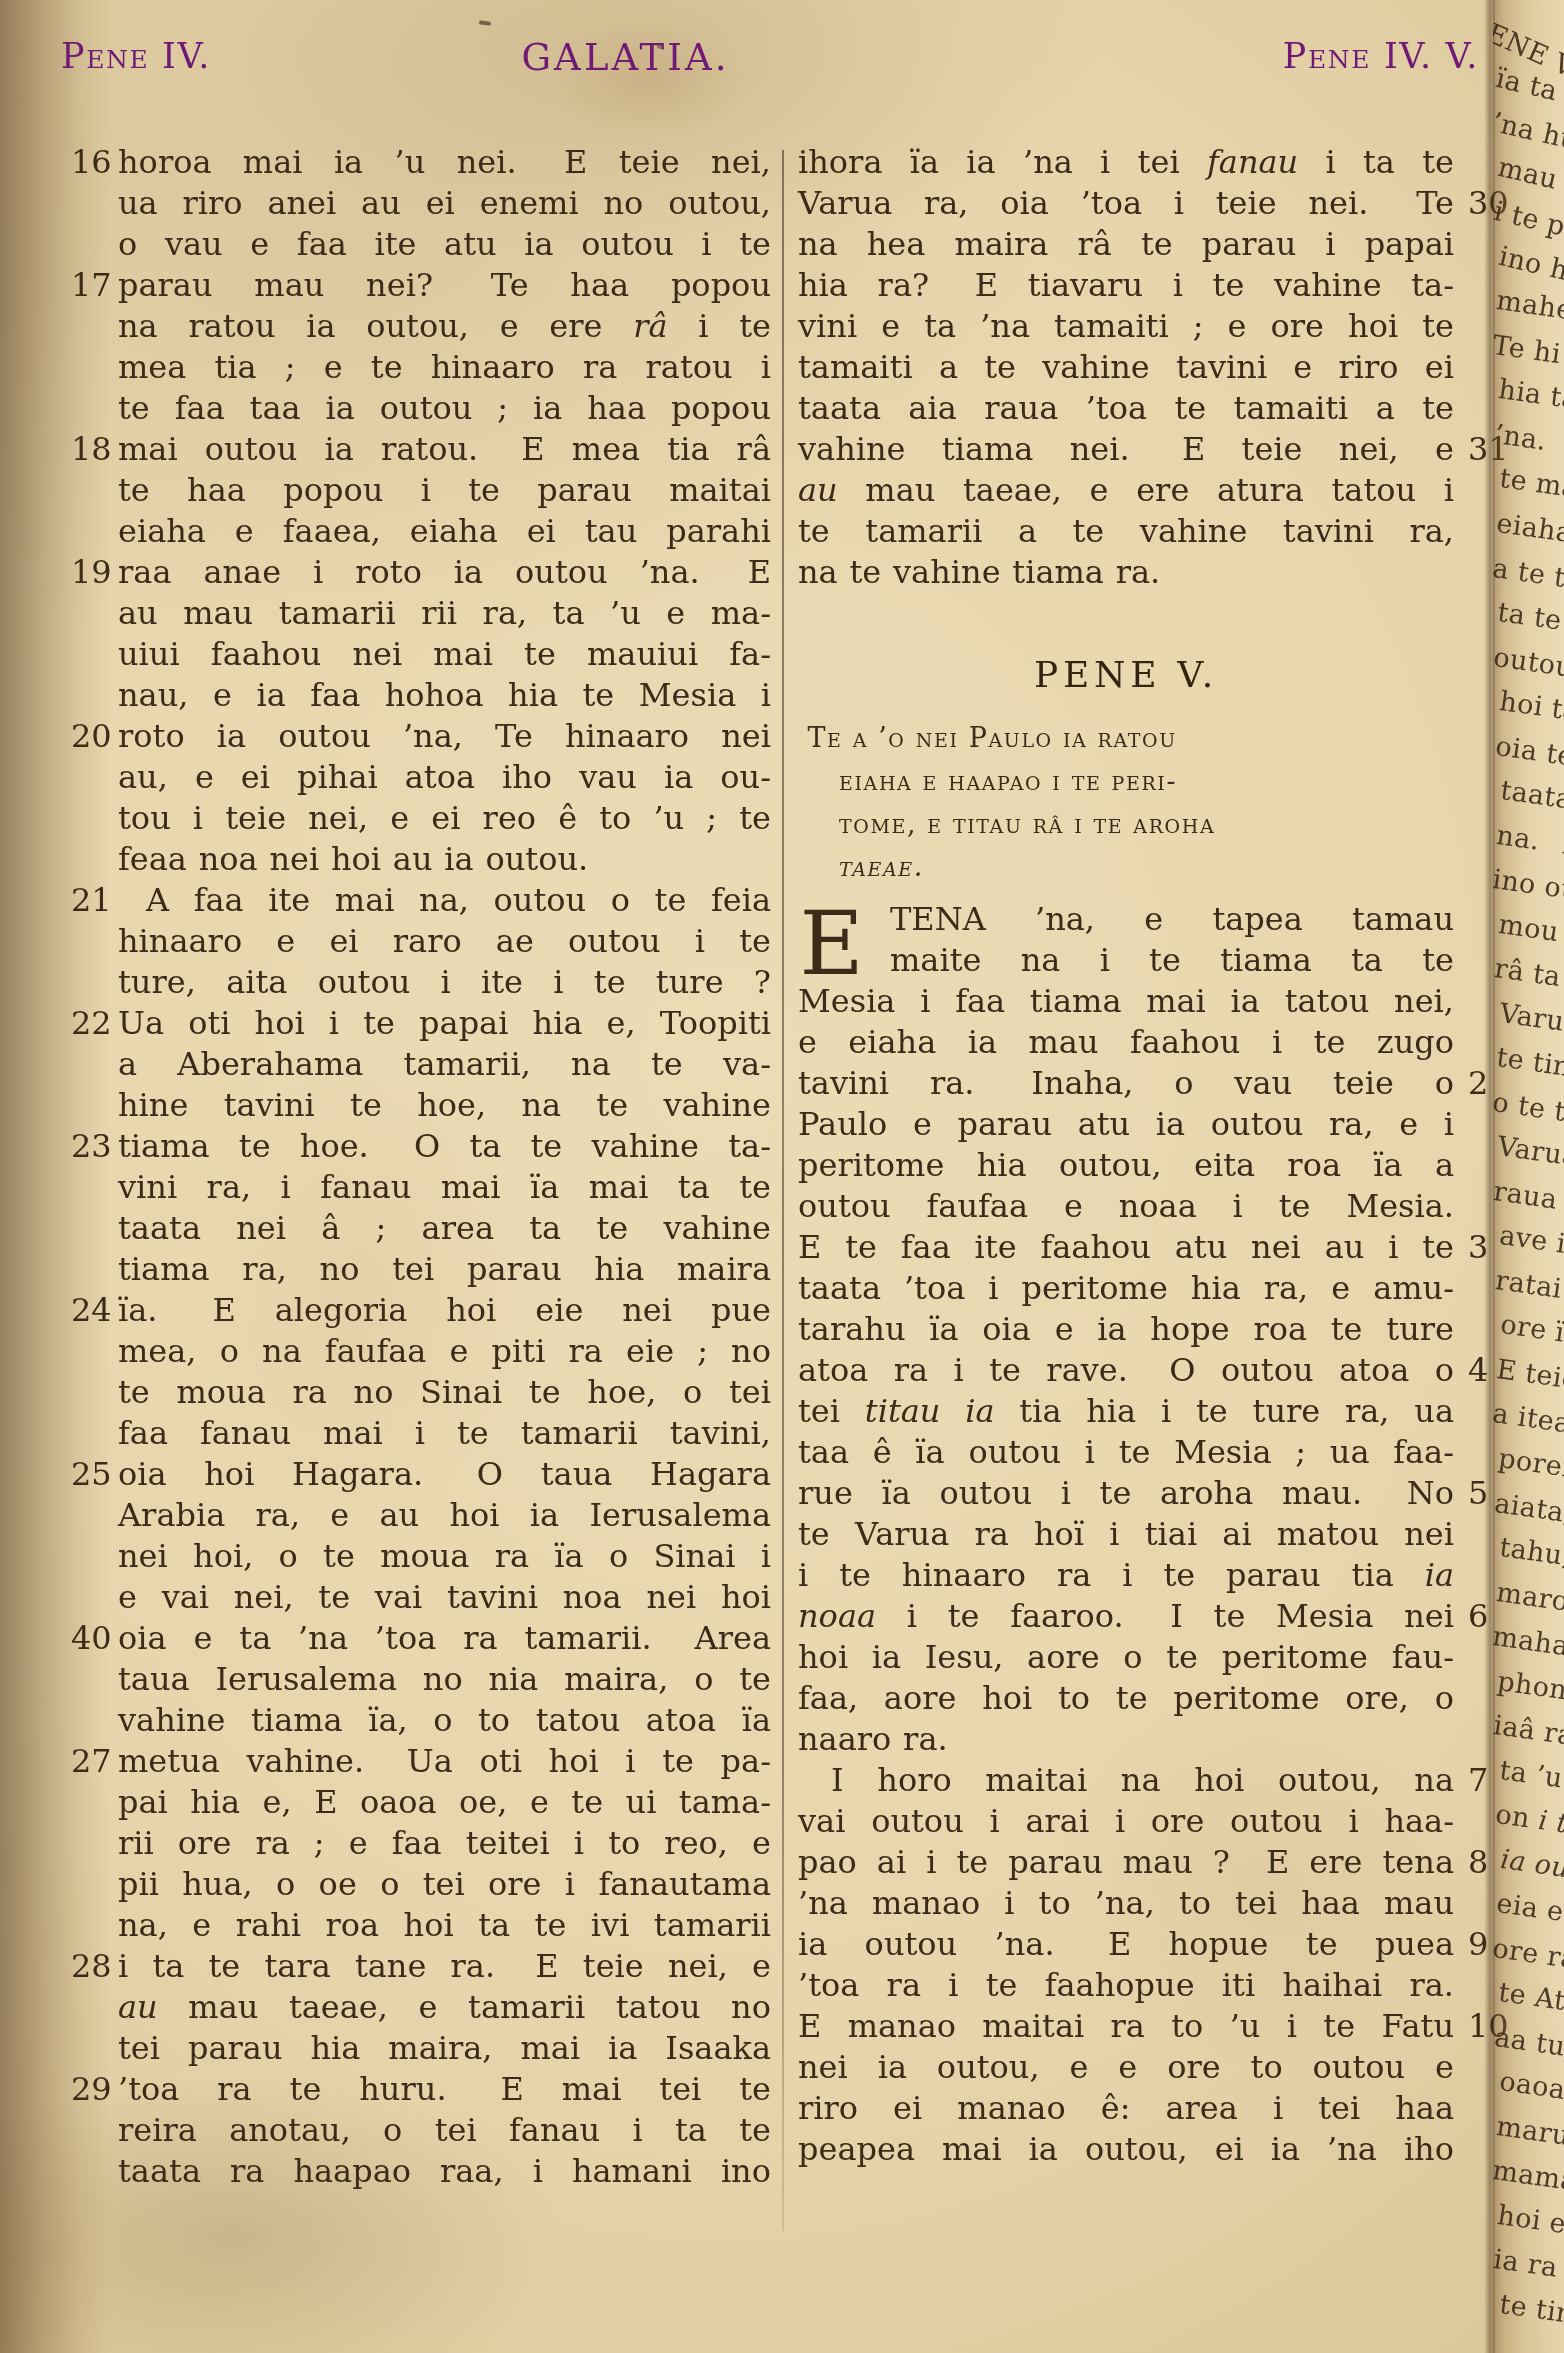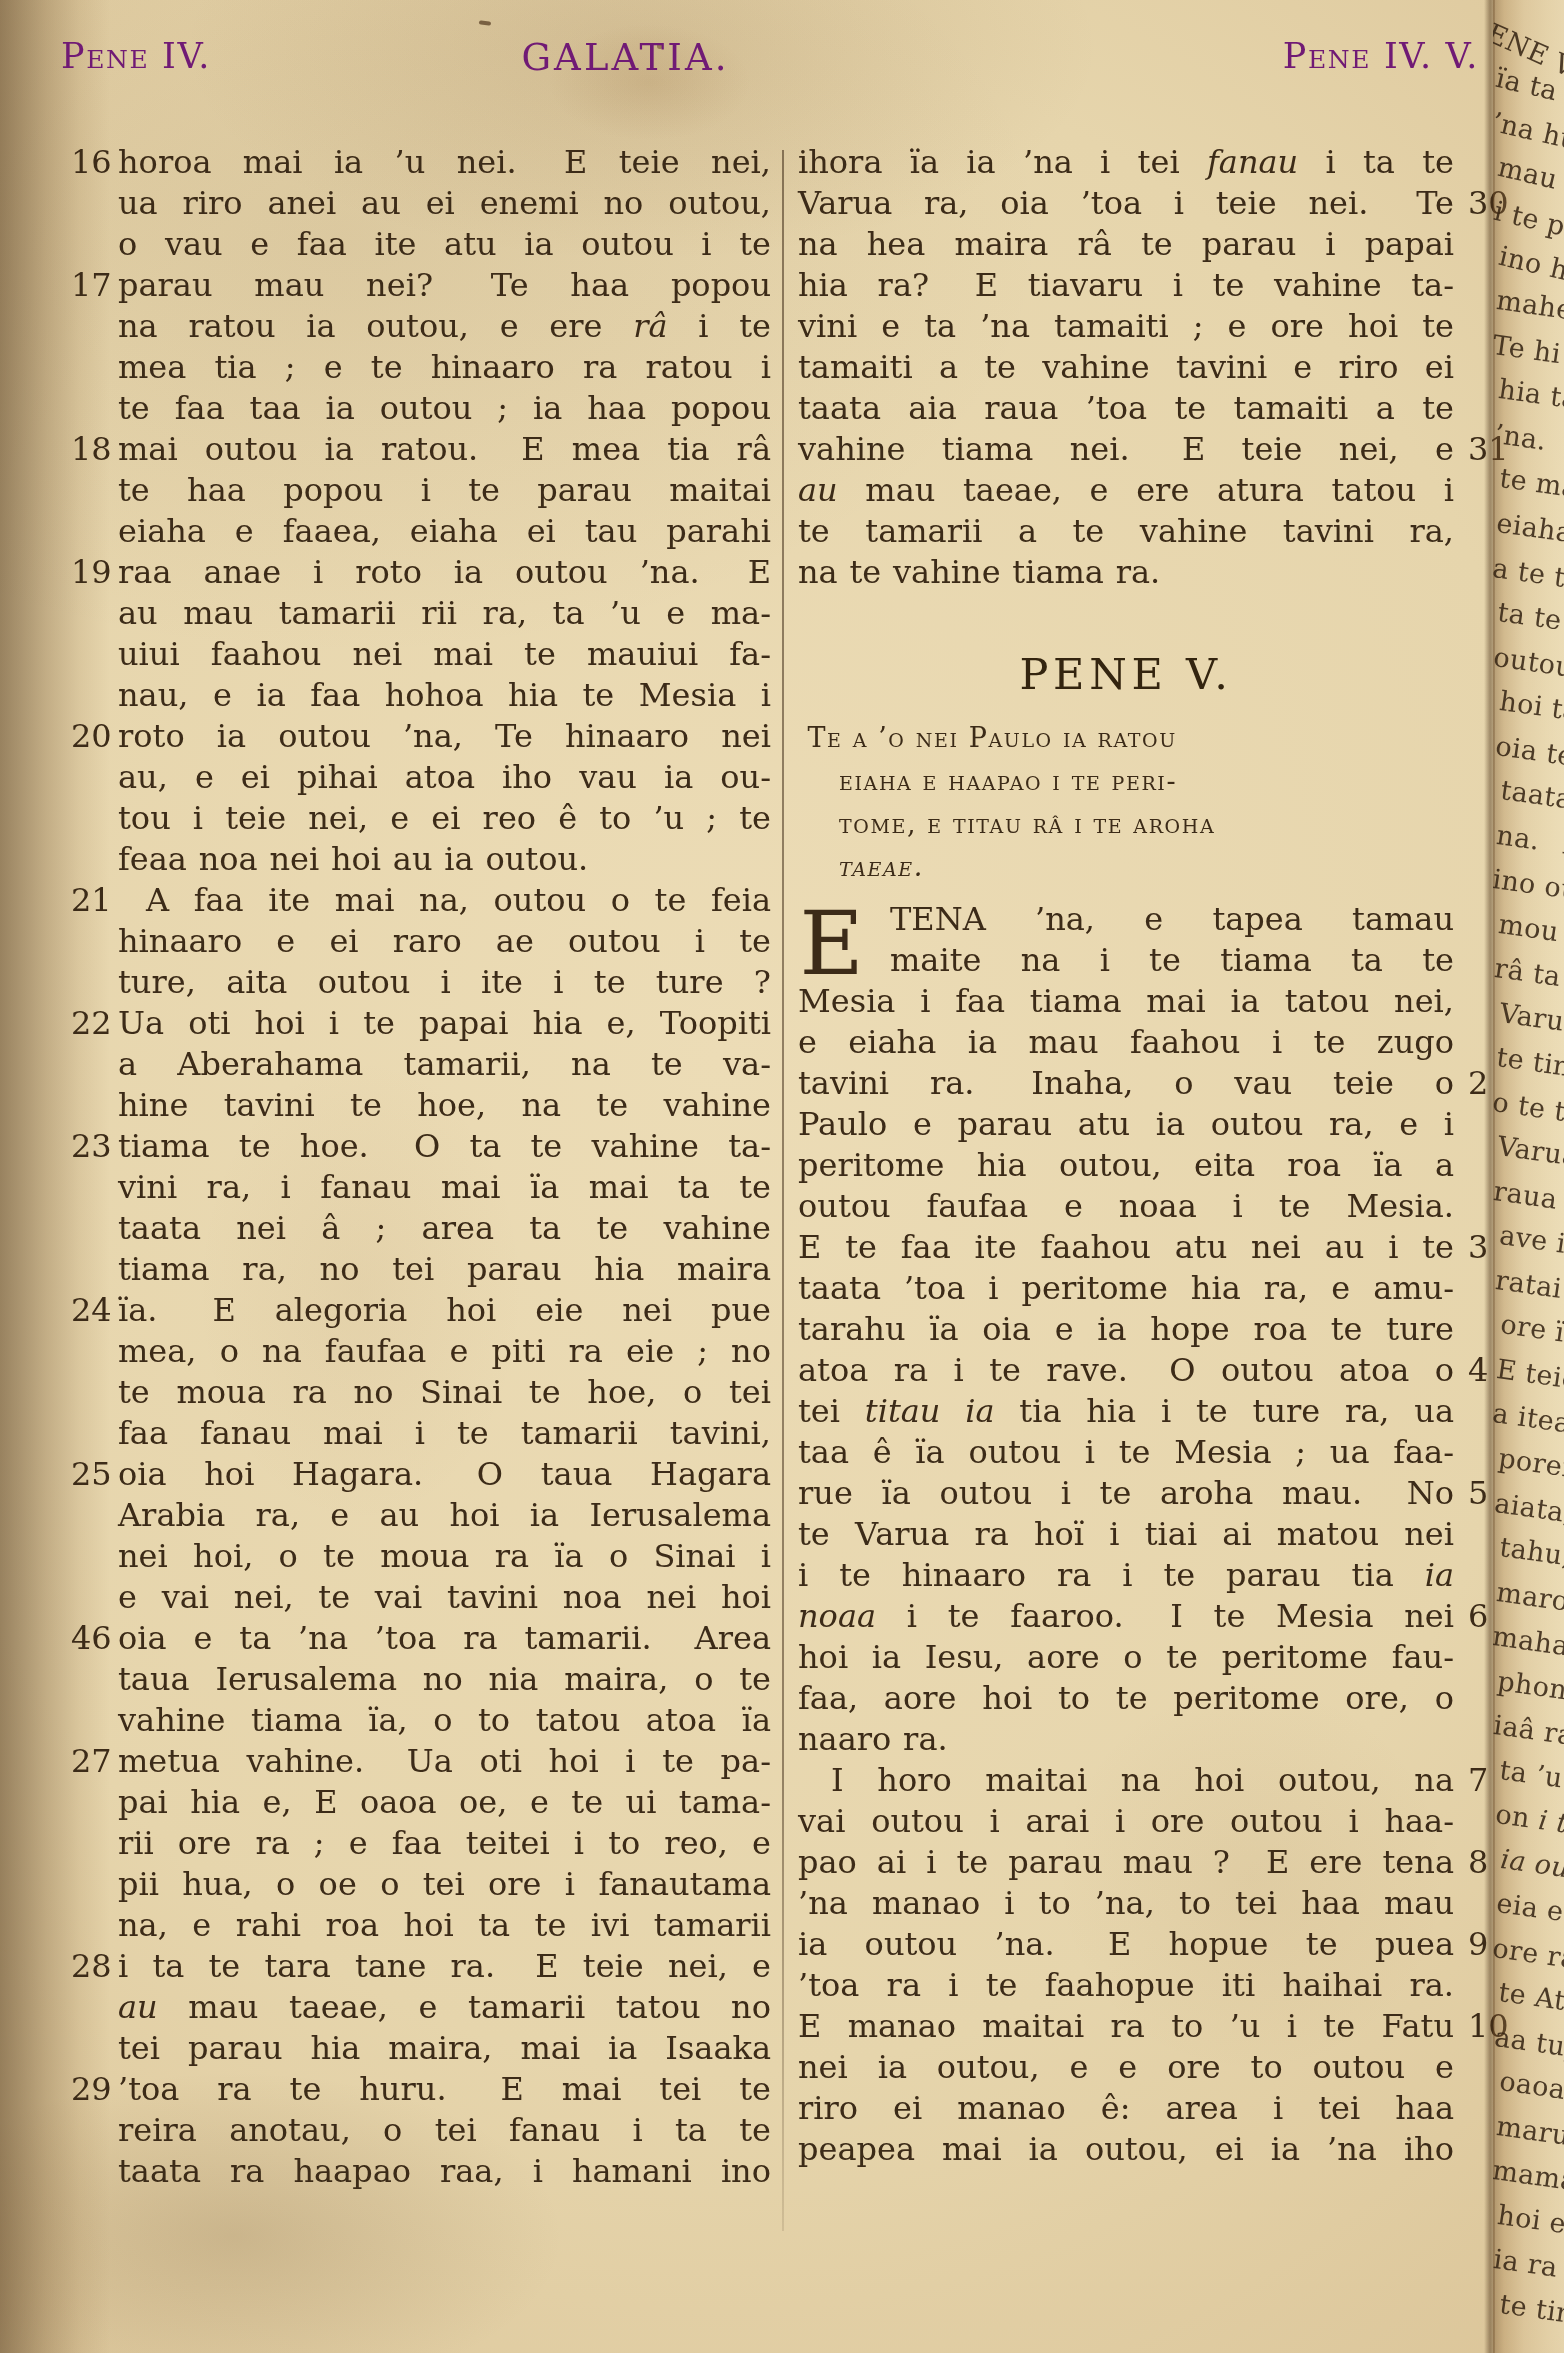--- a/index.html
+++ b/index.html
@@ -48,21 +48,21 @@
   }
   .lcol .line{padding-left:59px;}
   .line.short{text-align-last:left;}
   .vnum{position:absolute;top:0;font-size:32px;}
   .lcol .vnum{left:12px;width:55px;text-align:left;}
   .rcol .vnum{left:calc(100% + 14px);width:55px;text-align:left;}
   .line i{font-style:italic;}
 
   .chapter-heading{
     height:45px;line-height:45px;margin-top:59px;text-align:center;
-    font-size:43px;letter-spacing:4.7px;color:#33240f;
+    font-size:36px;letter-spacing:4.7px;color:#33240f;
   }
   .summary{margin-top:19px;}
   .summary .sline{
     height:43px;line-height:43px;font-size:27px;letter-spacing:1.6px;
     font-variant:small-caps;white-space:nowrap;
   }
   .vblock{margin-top:11px;position:relative;}
   .dropcap{
     position:absolute;left:1.6px;top:6.3px;font-size:88px;line-height:78px;color:#3c2b18;
   }
@@ -129,21 +129,21 @@
     <div class="line"><span>taata nei â ; area ta te vahine</span></div>
     <div class="line"><span>tiama ra, no tei parau hia maira</span></div>
     <div class="line"><span>ïa.  E alegoria hoi eie nei pue</span><span class="vnum">24</span></div>
     <div class="line"><span>mea, o na faufaa e piti ra eie ; no</span></div>
     <div class="line"><span>te moua ra no Sinai te hoe, o tei</span></div>
     <div class="line"><span>faa fanau mai i te tamarii tavini,</span></div>
     <div class="line"><span>oia hoi Hagara.  O taua Hagara</span><span class="vnum">25</span></div>
     <div class="line"><span>Arabia ra, e au hoi ia Ierusalema</span></div>
     <div class="line"><span>nei hoi, o te moua ra ïa o Sinai i</span></div>
     <div class="line"><span>e vai nei, te vai tavini noa nei hoi</span></div>
-    <div class="line"><span>oia e ta ’na ’toa ra tamarii.  Area</span><span class="vnum">46</span></div>
+    <div class="line"><span>oia e ta ’na ’toa ra tamarii.  Area</span><span class="vnum">40</span></div>
     <div class="line"><span>taua Ierusalema no nia maira, o te</span></div>
     <div class="line"><span>vahine tiama ïa, o to tatou atoa ïa</span></div>
     <div class="line"><span>metua vahine.  Ua oti hoi i te pa-</span><span class="vnum">27</span></div>
     <div class="line"><span>pai hia e, E oaoa oe, e te ui tama-</span></div>
     <div class="line"><span>rii ore ra ; e faa teitei i to reo, e</span></div>
     <div class="line"><span>pii hua, o oe o tei ore i fanautama</span></div>
     <div class="line"><span>na, e rahi roa hoi ta te ivi tamarii</span></div>
     <div class="line"><span>i ta te tara tane ra.  E teie nei, e</span><span class="vnum">28</span></div>
     <div class="line"><span><i>au</i> mau taeae, e tamarii tatou no</span></div>
     <div class="line"><span>tei parau hia maira, mai ia Isaaka</span></div>

